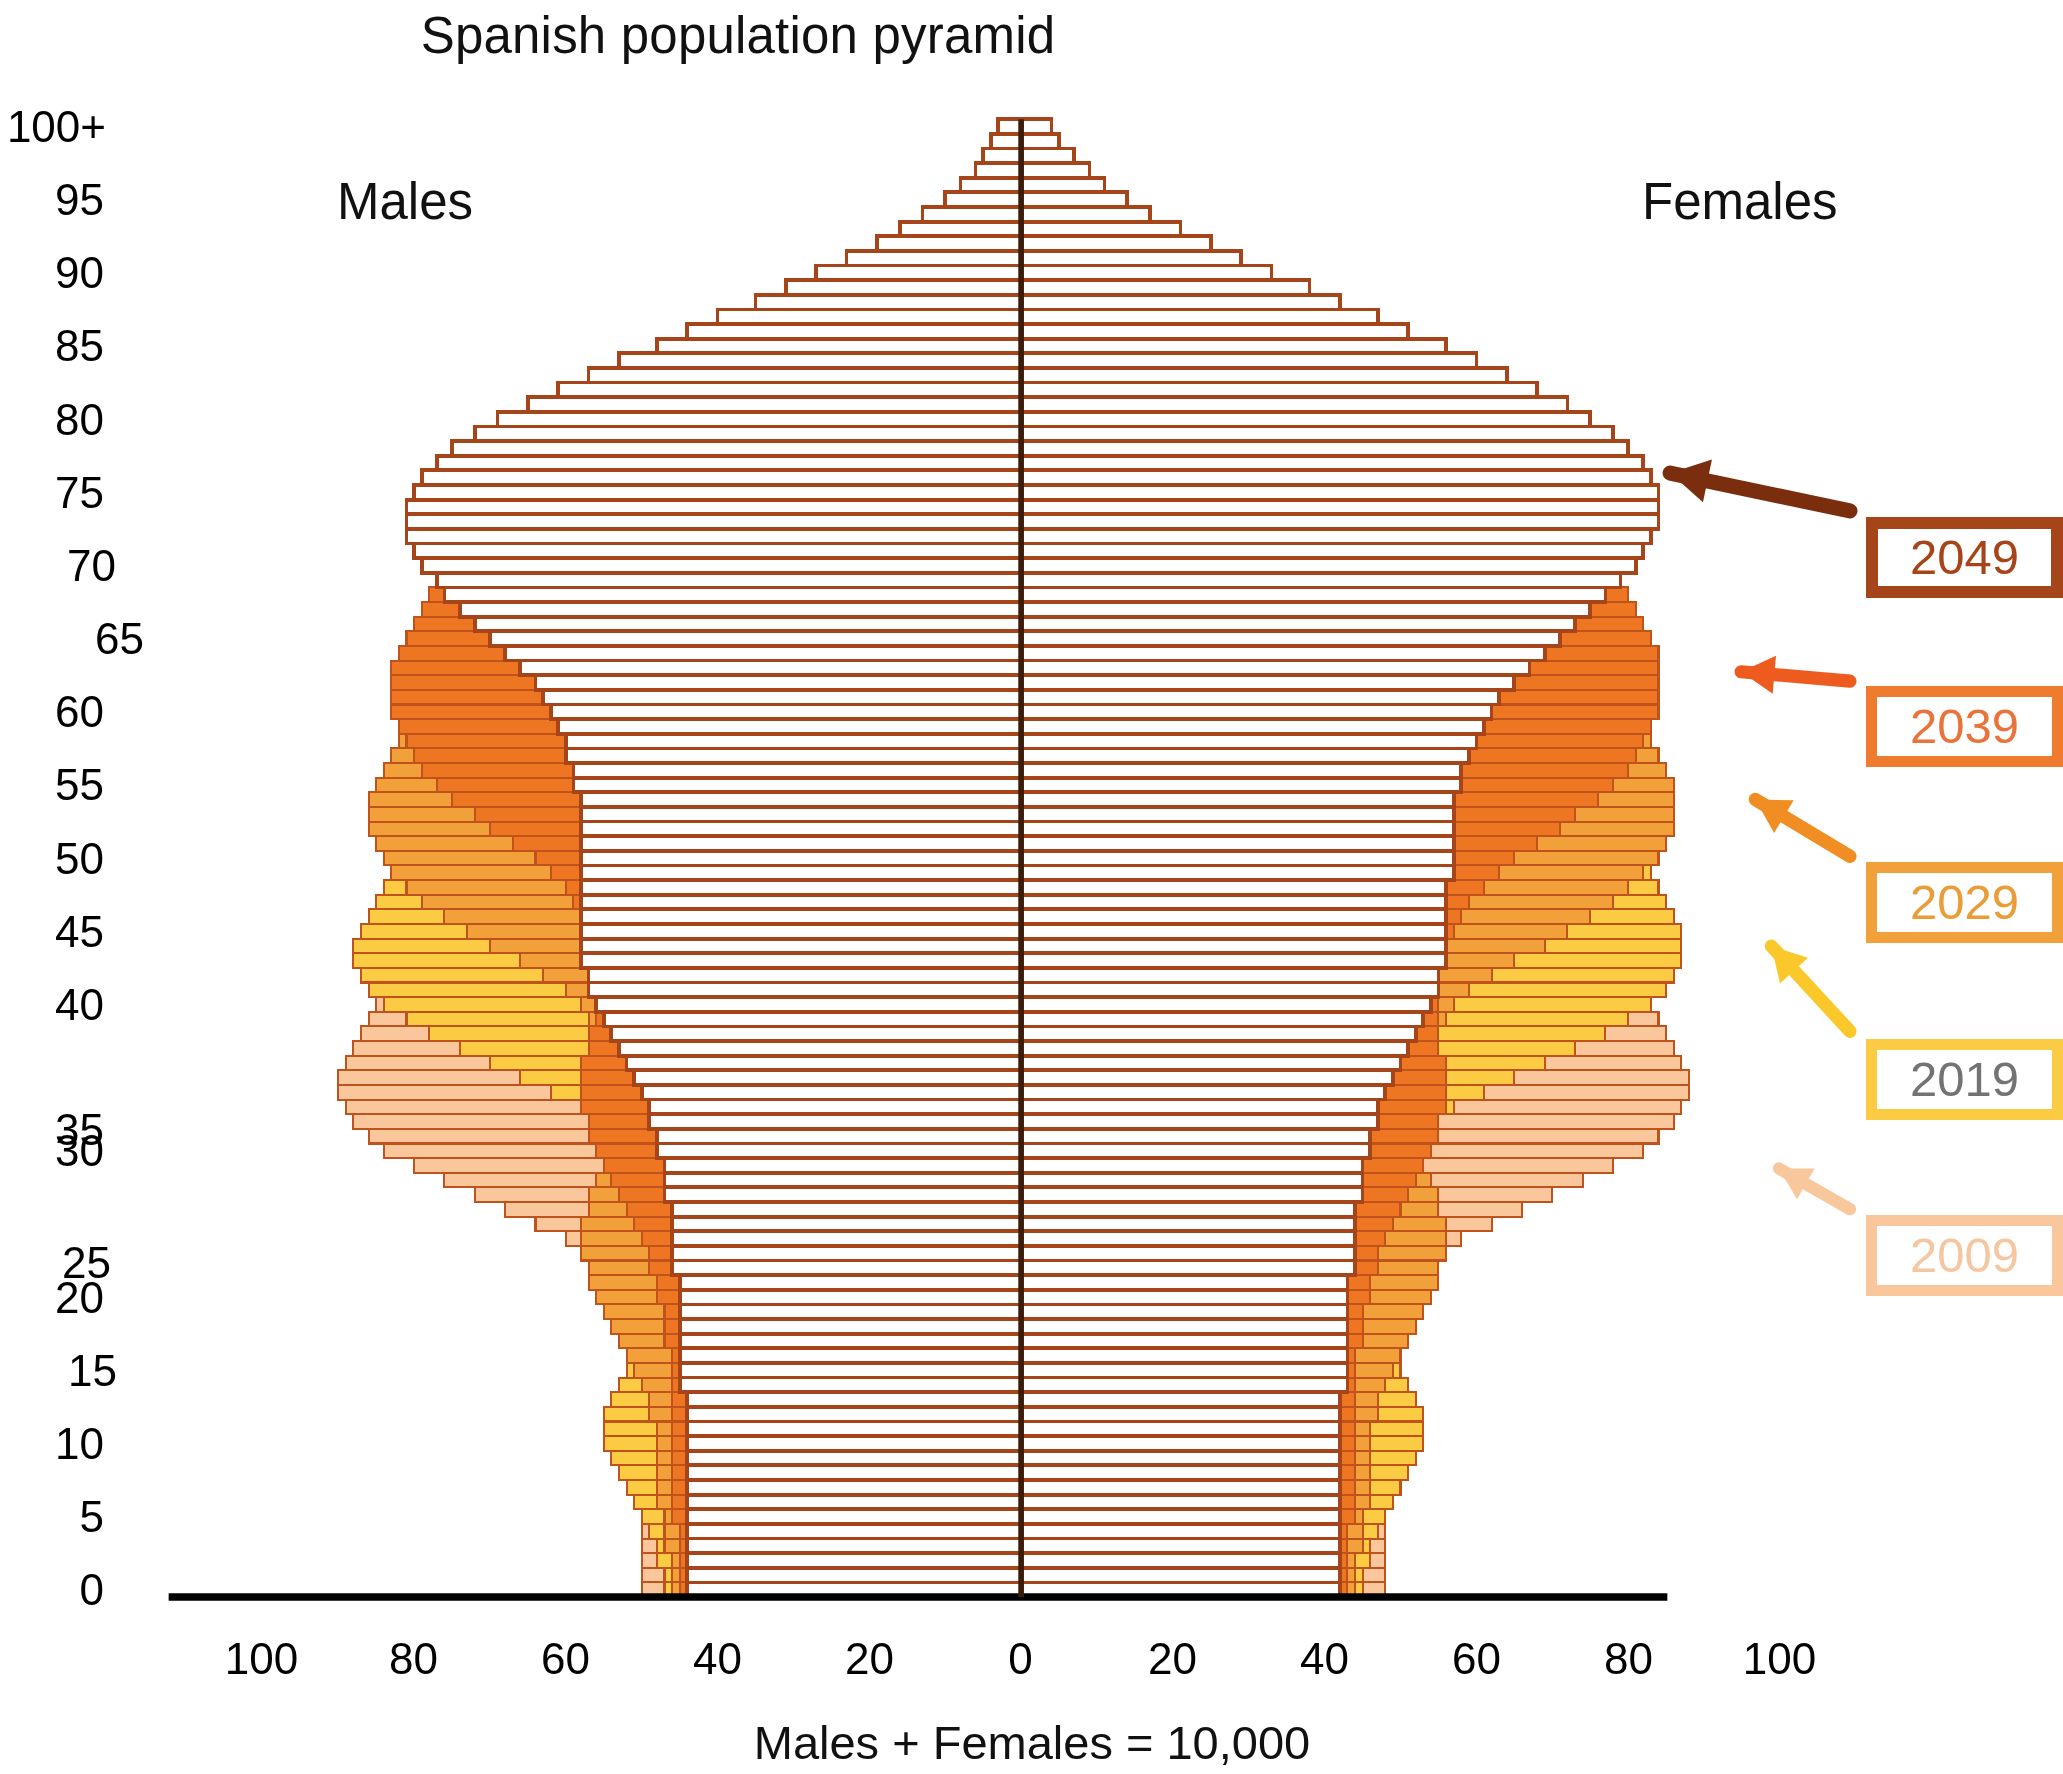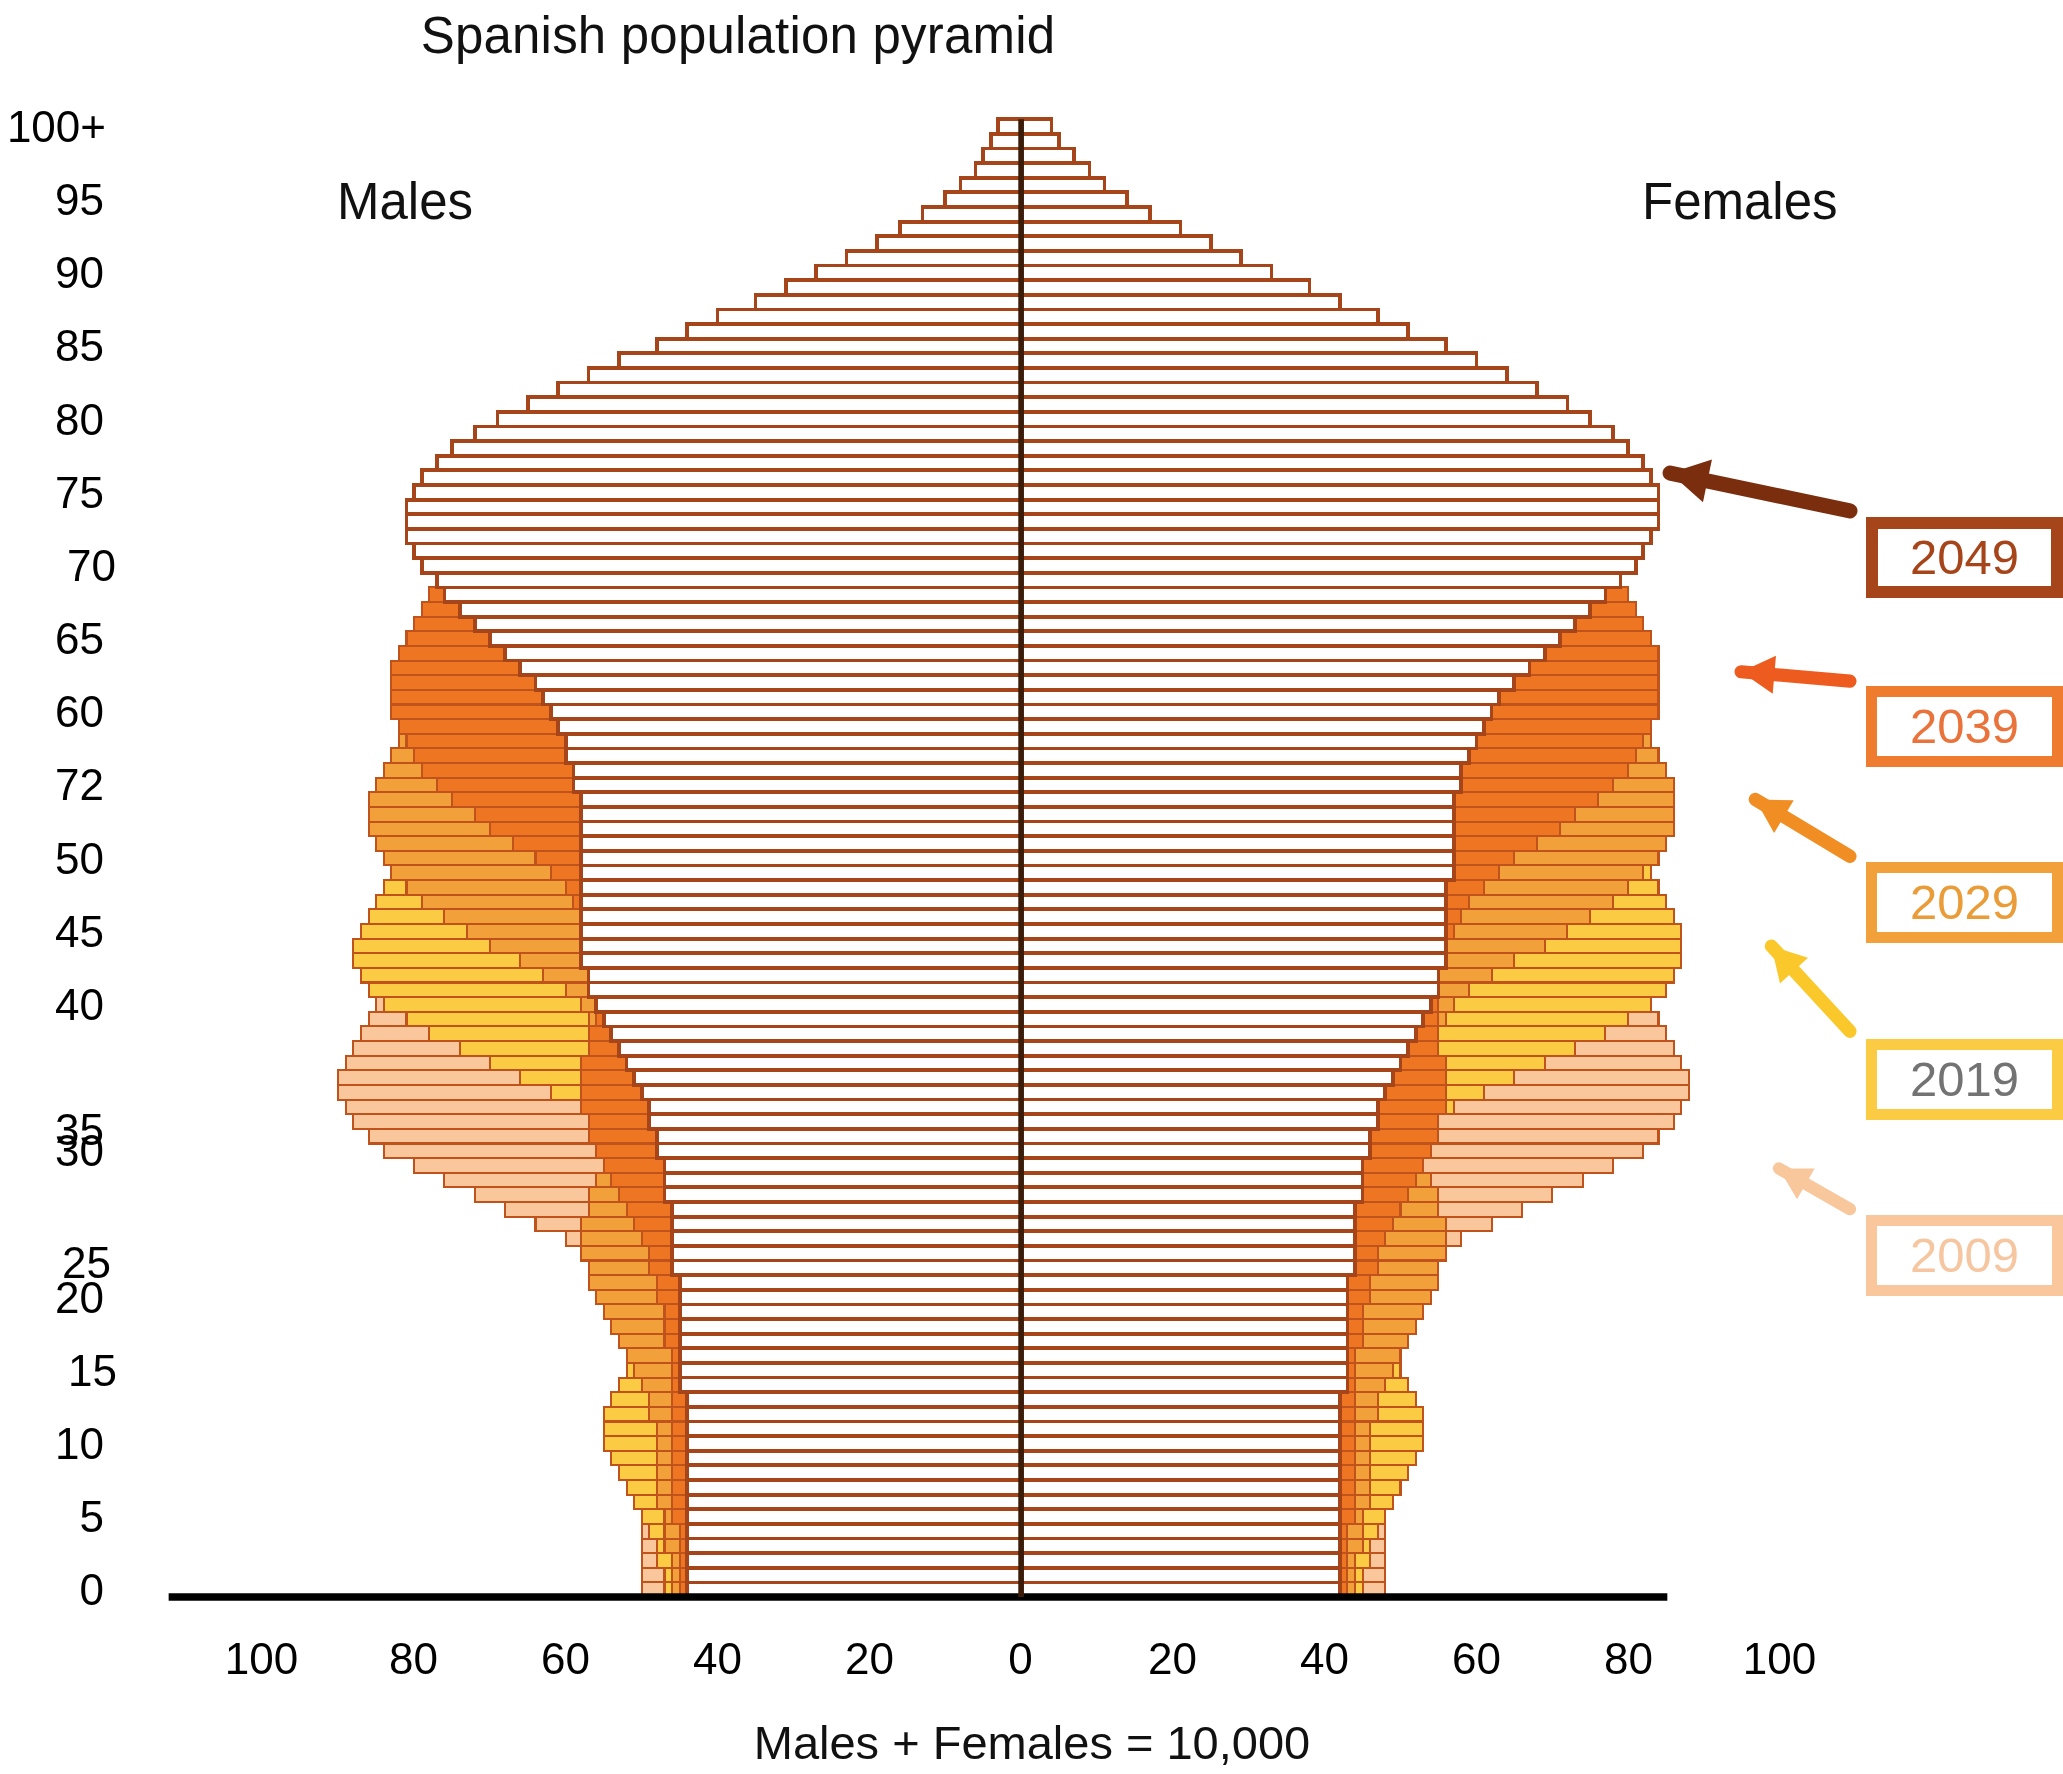--- a/index.html
+++ b/index.html
@@ -1115,23 +1115,23 @@
       <div class="ytick" style="left: 0px; top: 1495px;">5</div>
       <div class="ytick" style="left: 0px; top: 1422px;">10</div>
       <div class="ytick" style="left: 0px; top: 1349px; margin-left: 13px;">15</div>
       <div class="ytick" style="left: 0px; top: 1276px;">20</div>
       <div class="ytick" style="left: 0px; top: 1241px; padding-left: 7px;">25</div>
       <div class="ytick" style="left: 0px; top: 1129px;">30</div>
       <div class="ytick" style="left: 0px; top: 1108px;">35</div>
       <div class="ytick" style="left: 0px; top: 983px;">40</div>
       <div class="ytick" style="left: 0px; top: 910px;">45</div>
       <div class="ytick" style="left: 0px; top: 837px;">50</div>
-      <div class="ytick" style="left: 0px; top: 763px;">72</div>
+      <div class="ytick" style="left: 0px; top: 763px;">55</div>
       <div class="ytick" style="left: 0px; top: 690px;">60</div>
-      <div class="ytick" style="left: 0px; top: 617px;">65</div>
+      <div class="ytick" style="left: 0px; top: 617px; padding-left: 40px;">65</div>
       <div class="ytick" style="left: 12px; top: 544px;">70</div>
       <div class="ytick" style="left: 0px; top: 471px;">75</div>
       <div class="ytick" style="left: 0px; top: 398px;">80</div>
       <div class="ytick" style="left: 0px; top: 324px;">85</div>
       <div class="ytick" style="left: 0px; top: 251px;">90</div>
       <div class="ytick" style="left: 0px; top: 178px;">95</div>
       <div class="ytick wide" style="left: -17px; top: 105px;">100+</div>
     </div>
   <div id="xtick-layer">
       <div class="xtick" style="left: 186px; top: 1637px;">100</div>

